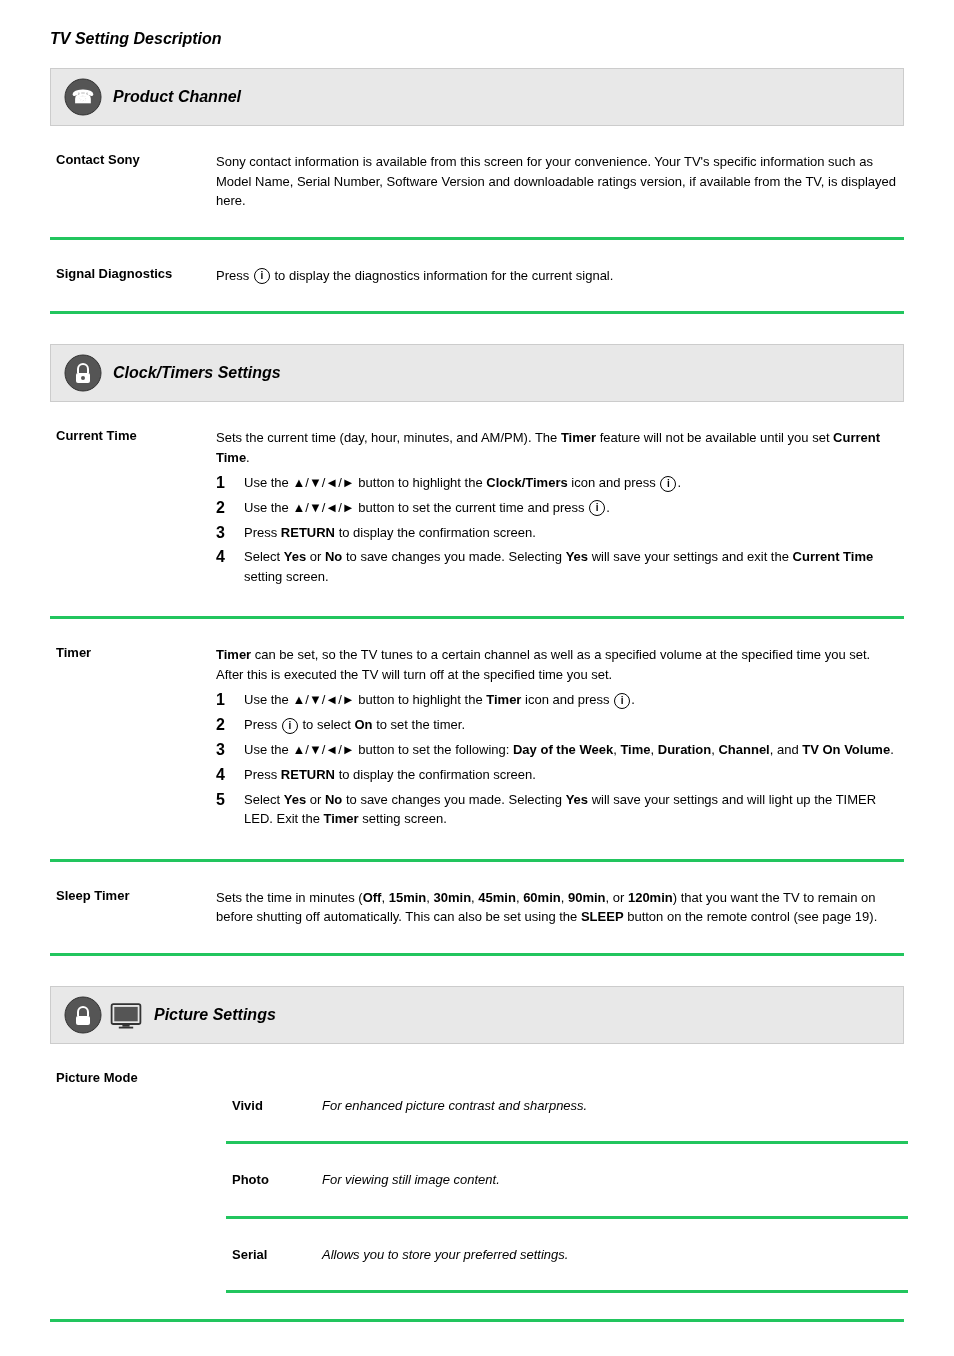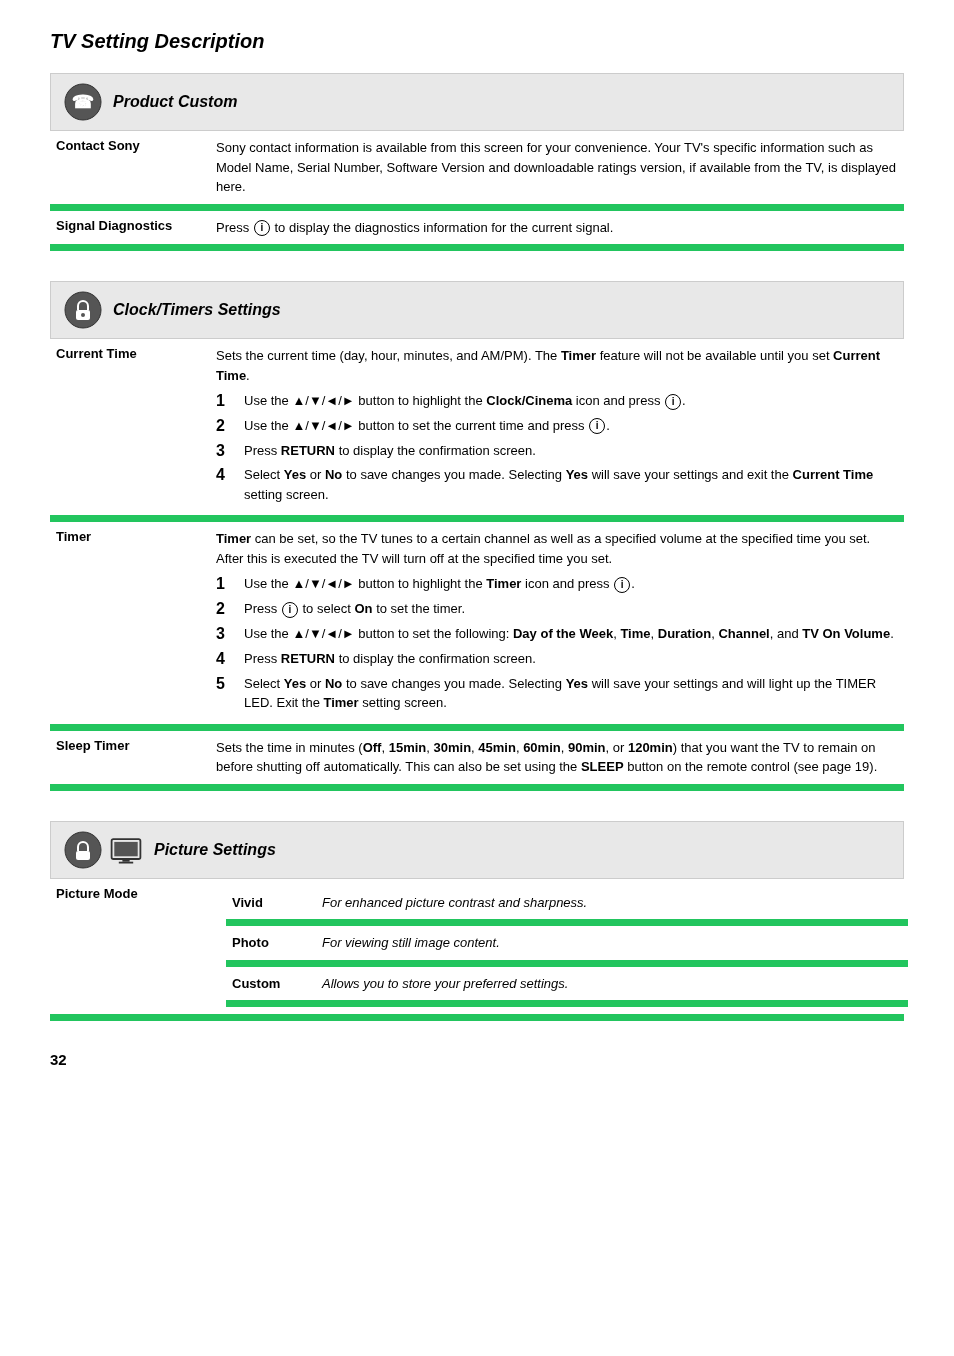--- a/index.html
+++ b/index.html
@@ -7,21 +7,21 @@
       font-family: Arial, Helvetica, sans-serif;
       font-size: 13px;
       color: #000;
       background: #fff;
       width: 954px;
       min-height: 1356px;
       padding: 30px 50px 40px 50px;
     }
 
     .page-title {
-      font-size: 20px;
+      font-size: 16px;
       font-weight: bold;
       font-style: italic;
       margin-bottom: 20px;
       border-bottom: none;
     }
 
     
     .section-header {
       display: flex;
       align-items: center;
@@ -109,22 +109,22 @@
       flex: 1;
       font-style: italic;
     }
 
     .outer-table {
       width: 100%;
       border-collapse: collapse;
       margin-bottom: 30px;
     }
     .outer-table td {
-      border-bottom: 7px solid #22c55e;
-      padding: 7px 6px;
+      border-bottom: 3px solid #22c55e;
+      padding: 26px 6px;
       vertical-align: top;
     }
     .outer-table .label-col {
       font-weight: bold;
       width: 160px;
       padding-right: 16px;
     }
     .outer-table .content-col {
       line-height: 1.5;
     }
@@ -139,21 +139,21 @@
 <body>
 
 <h1 class="page-title">TV Setting Description</h1>
 
 <div class="section-block">
   <div class="section-header">
     <svg class="section-icon" viewBox="0 0 40 40" xmlns="http://www.w3.org/2000/svg">
       <circle cx="20" cy="20" r="18" fill="#555" stroke="#333" stroke-width="1"></circle>
       <text x="20" y="26" text-anchor="middle" fill="white" font-size="18" font-weight="bold">☎</text>
     </svg>
-    <span class="section-title">Product Custom</span>
+    <span class="section-title">Product Channel</span>
   </div>
 
   <table class="outer-table">
     <tbody>
         <tr>
       <td class="label-col">Contact Sony</td>
       <td class="content-col">Sony contact information is available from this screen for your convenience. Your TV's specific information such as Model Name, Serial Number, Software Version and downloadable ratings version, if available from the TV, is displayed here.</td>
     </tr>
     <tr>
       <td class="label-col">Signal Diagnostics</td>
@@ -181,21 +181,21 @@
   <table class="outer-table">
 
     <tbody>
         <tr>
       <td class="label-col">Current Time</td>
       <td class="content-col">
         Sets the current time (day, hour, minutes, and AM/PM). The <strong>Timer</strong> feature will not be available until you set <strong>Current Time</strong>.
         <ol class="step-list">
           <li>
             <span class="step-num">1</span>
-            <span class="step-text">Use the ▲/▼/◄/► button to highlight the <strong>Clock/Cinema</strong> icon and press <span class="circle-i">i</span>.</span>
+            <span class="step-text">Use the ▲/▼/◄/► button to highlight the <strong>Clock/Timers</strong> icon and press <span class="circle-i">i</span>.</span>
           </li>
           <li>
             <span class="step-num">2</span>
             <span class="step-text">Use the ▲/▼/◄/► button to set the current time and press <span class="circle-i">i</span>.</span>
           </li>
           <li>
             <span class="step-num">3</span>
             <span class="step-text">Press <strong>RETURN</strong> to display the confirmation screen.</span>
           </li>
           <li>
@@ -271,21 +271,21 @@
           <tbody>
                 <tr>
             <td class="pm-label">Vivid</td>
             <td class="pm-desc">For enhanced picture contrast and sharpness.</td>
           </tr>
           <tr>
             <td class="pm-label">Photo</td>
             <td class="pm-desc">For viewing still image content.</td>
           </tr>
           <tr>
-            <td class="pm-label">Custom</td>
+            <td class="pm-label">Serial</td>
             <td class="pm-desc">Allows you to store your preferred settings.</td>
           </tr>
         </tbody>
             </table>
       </td>
     </tr>
   </tbody>
     </table>
 </div>
 

